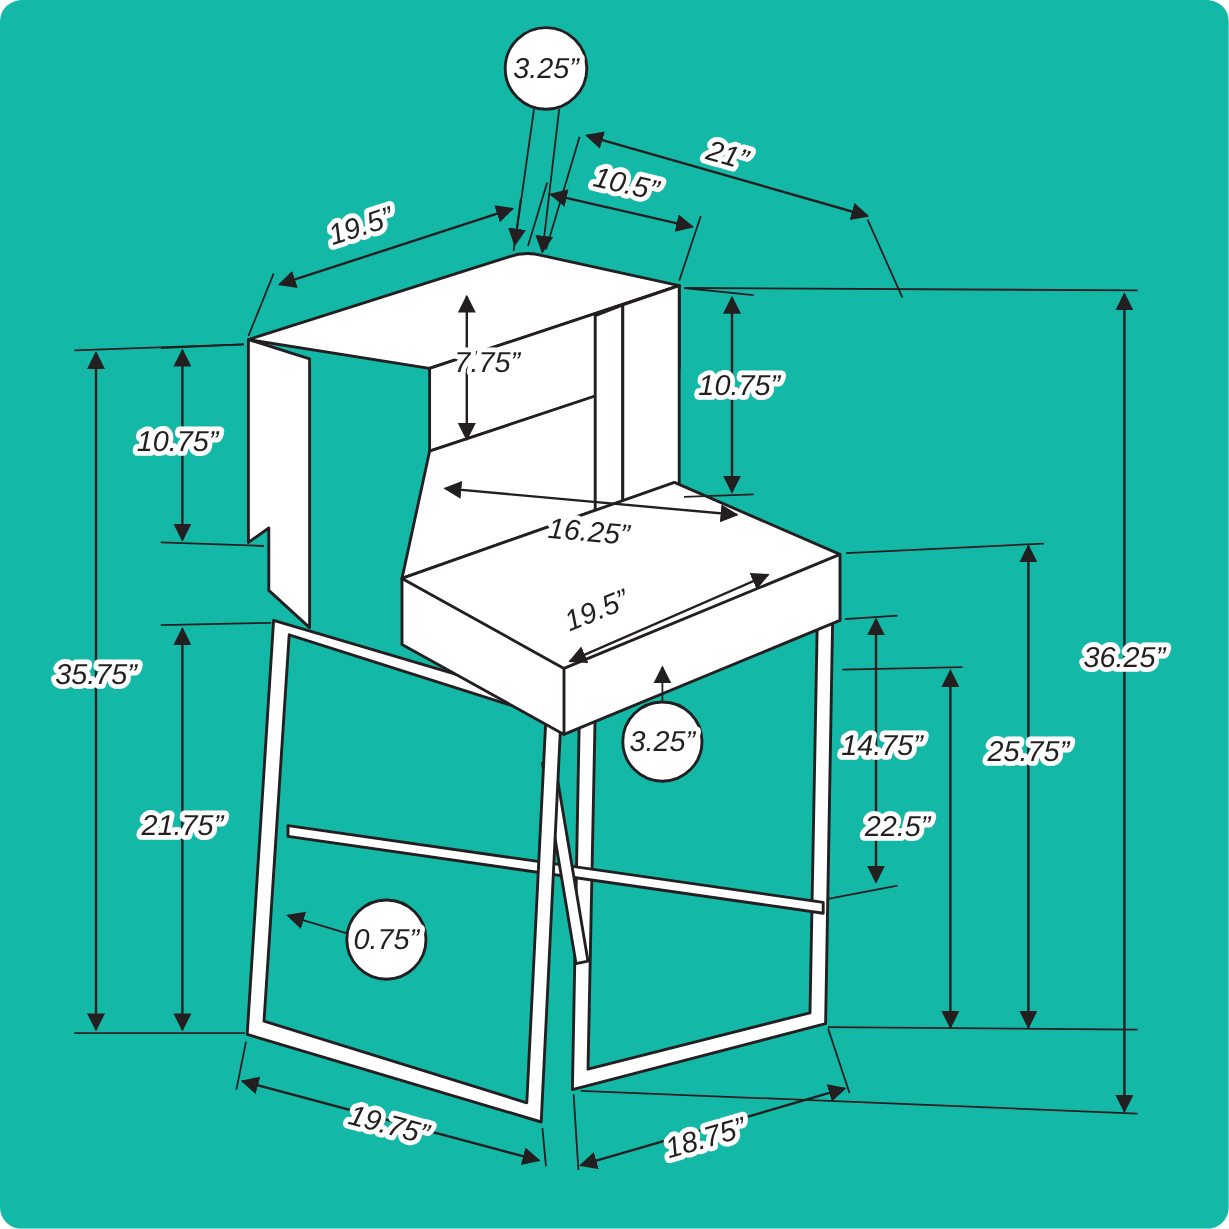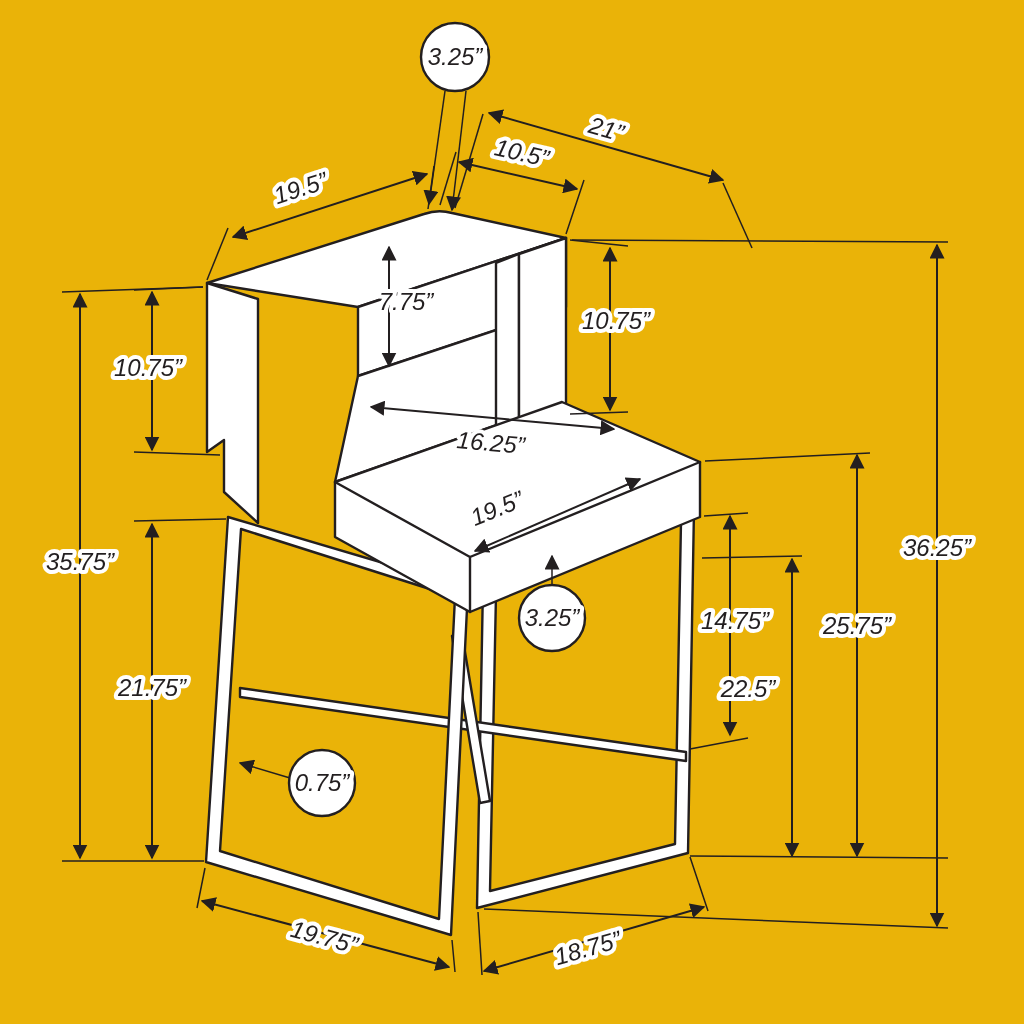--- a/index.html
+++ b/index.html
@@ -1,17 +1,17 @@
 <!DOCTYPE html>
 <html><head>
 <meta charset="utf-8">
 <style>
   html,body{margin:0;padding:0;background:#ffffff;}
-  .page{width:1024px;height:1024px;position:relative;background:#eab308;overflow:hidden;
-        font-family:"Liberation Sans",sans-serif;}
+  .page{width:1024px;height:1024px;position:relative;background:#14b8a6;overflow:hidden;
+        font-family:"Liberation Sans",sans-serif;border-radius:18px;}
   svg{display:block;}
   .face{fill:#ffffff;stroke:#231f20;stroke-width:2.4;stroke-linejoin:round;}
   .edge{fill:none;stroke:#231f20;stroke-width:2.4;stroke-linejoin:round;stroke-linecap:round;}
   .dim{fill:none;stroke:#231f20;stroke-width:2;}
   .ext{fill:none;stroke:#231f20;stroke-width:1.5;}
   .circ{fill:#ffffff;stroke:#231f20;stroke-width:2.4;}
   .lbl{font-family:"Liberation Sans",sans-serif;font-style:italic;font-size:24px;fill:#231f20;
        text-anchor:middle;paint-order:stroke;stroke:#ffffff;stroke-width:8px;stroke-linejoin:round;}
 </style>
 </head>

